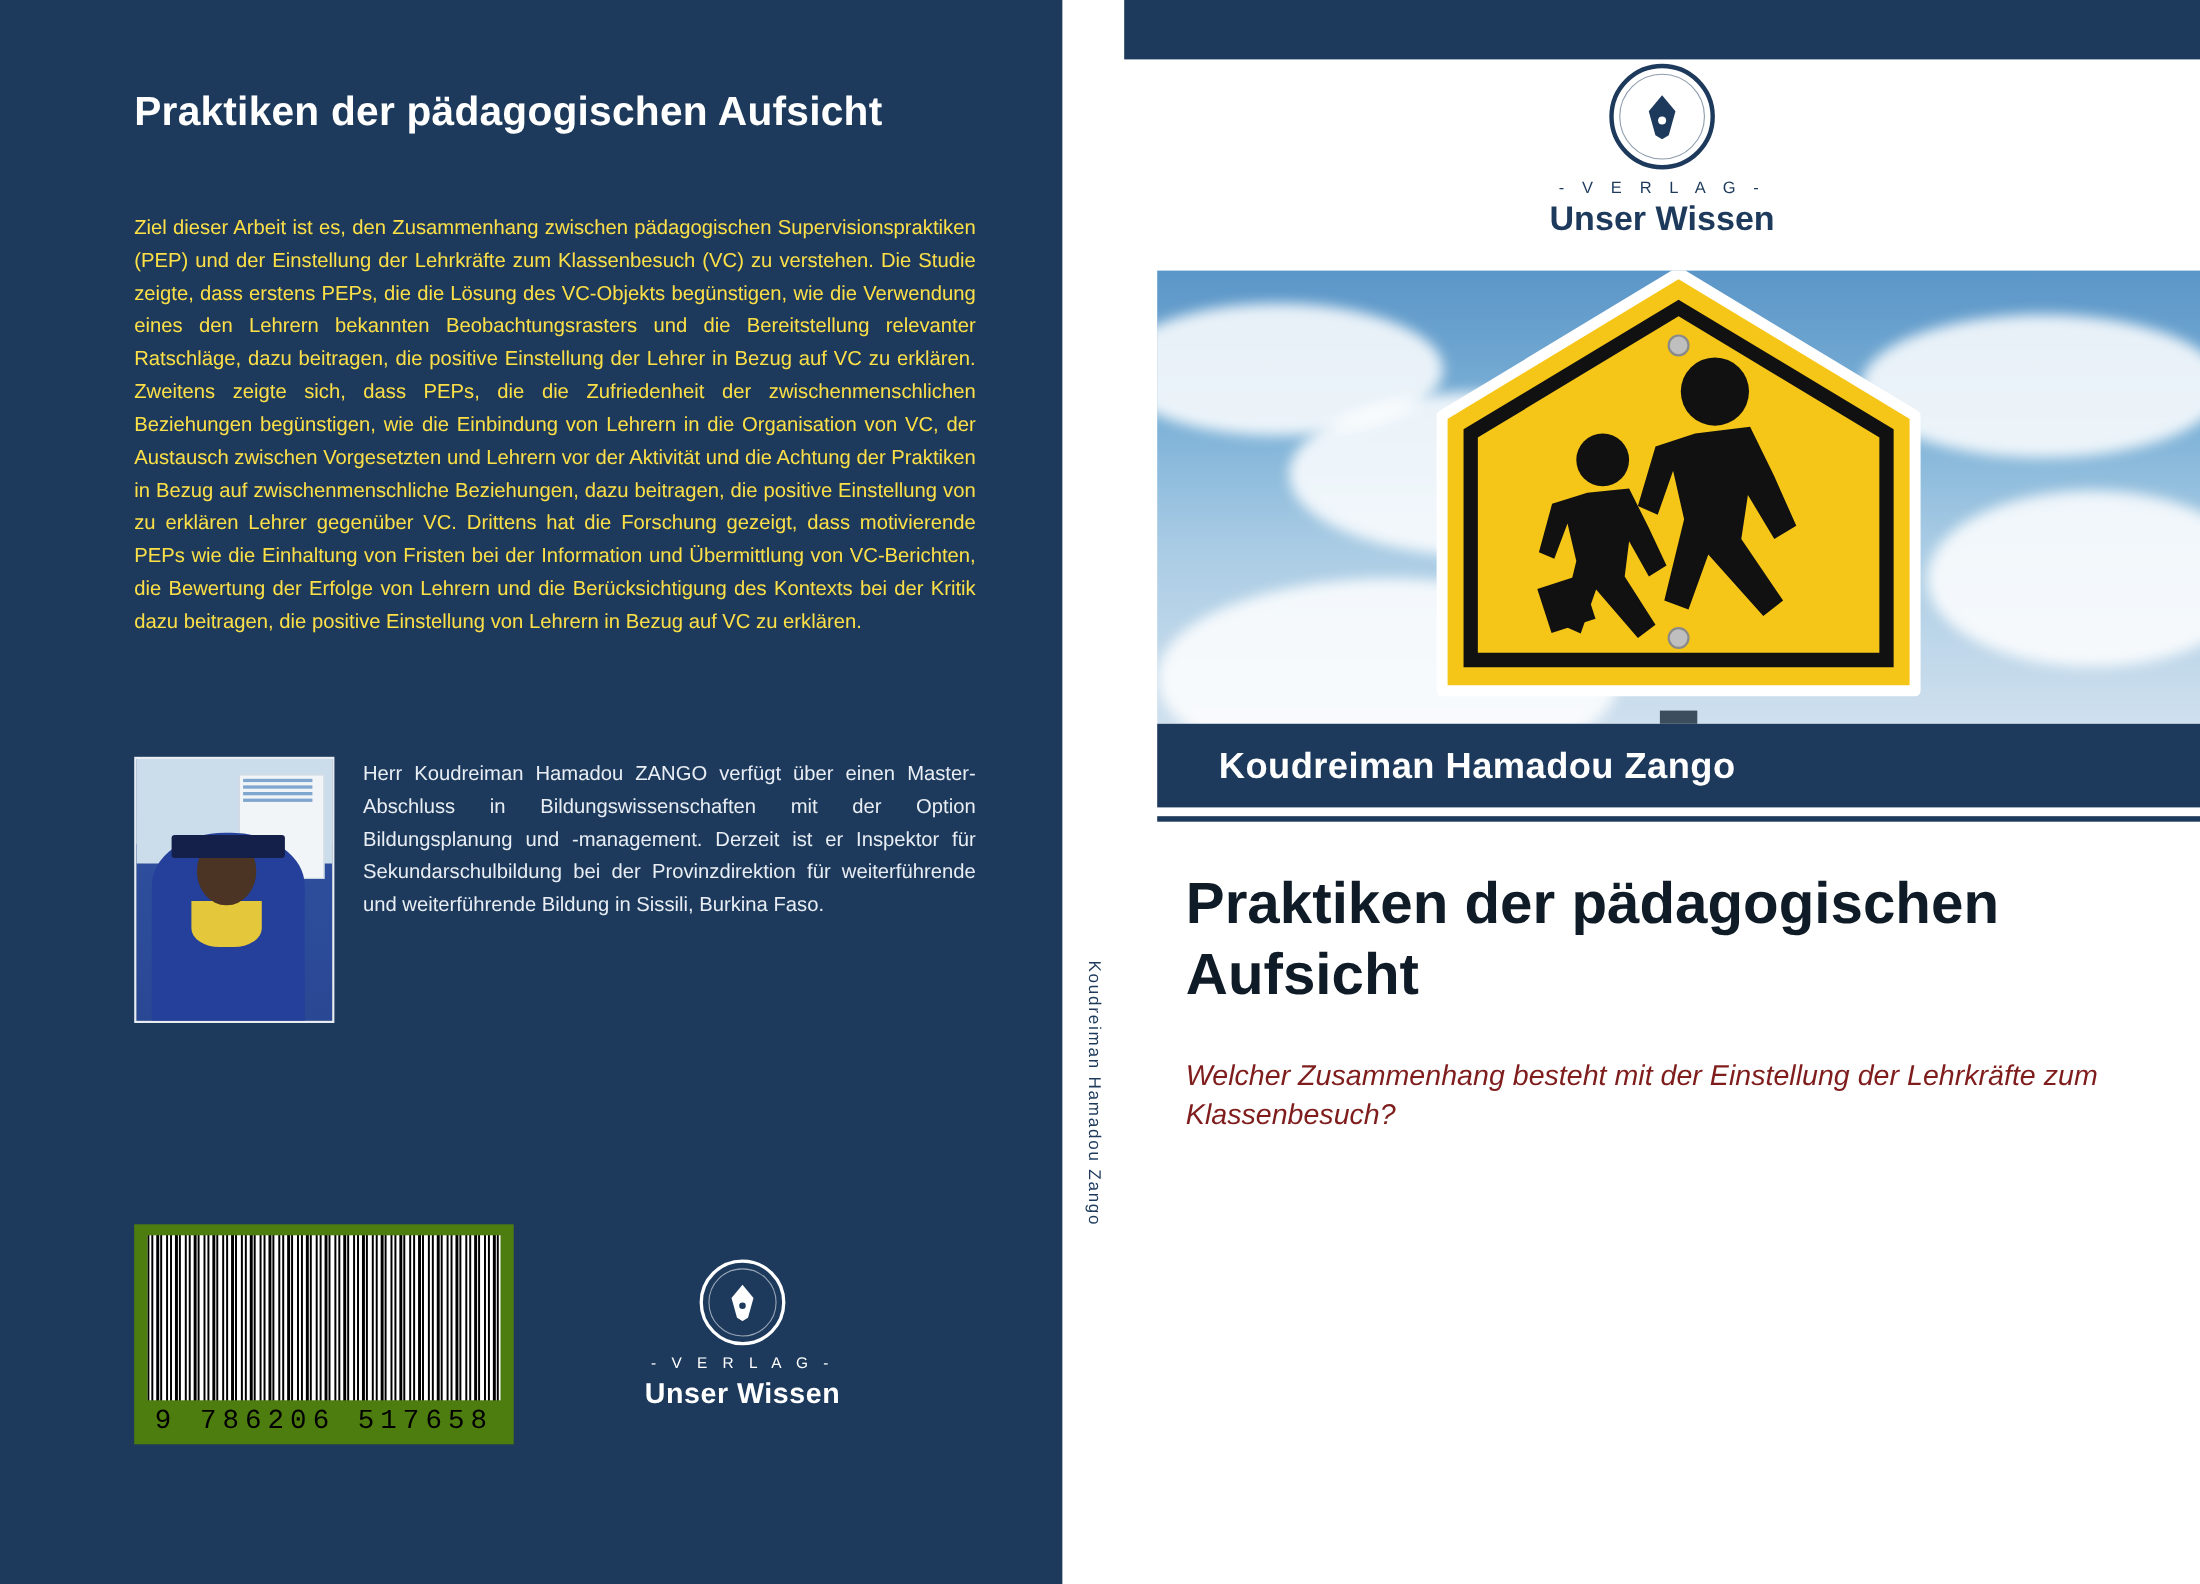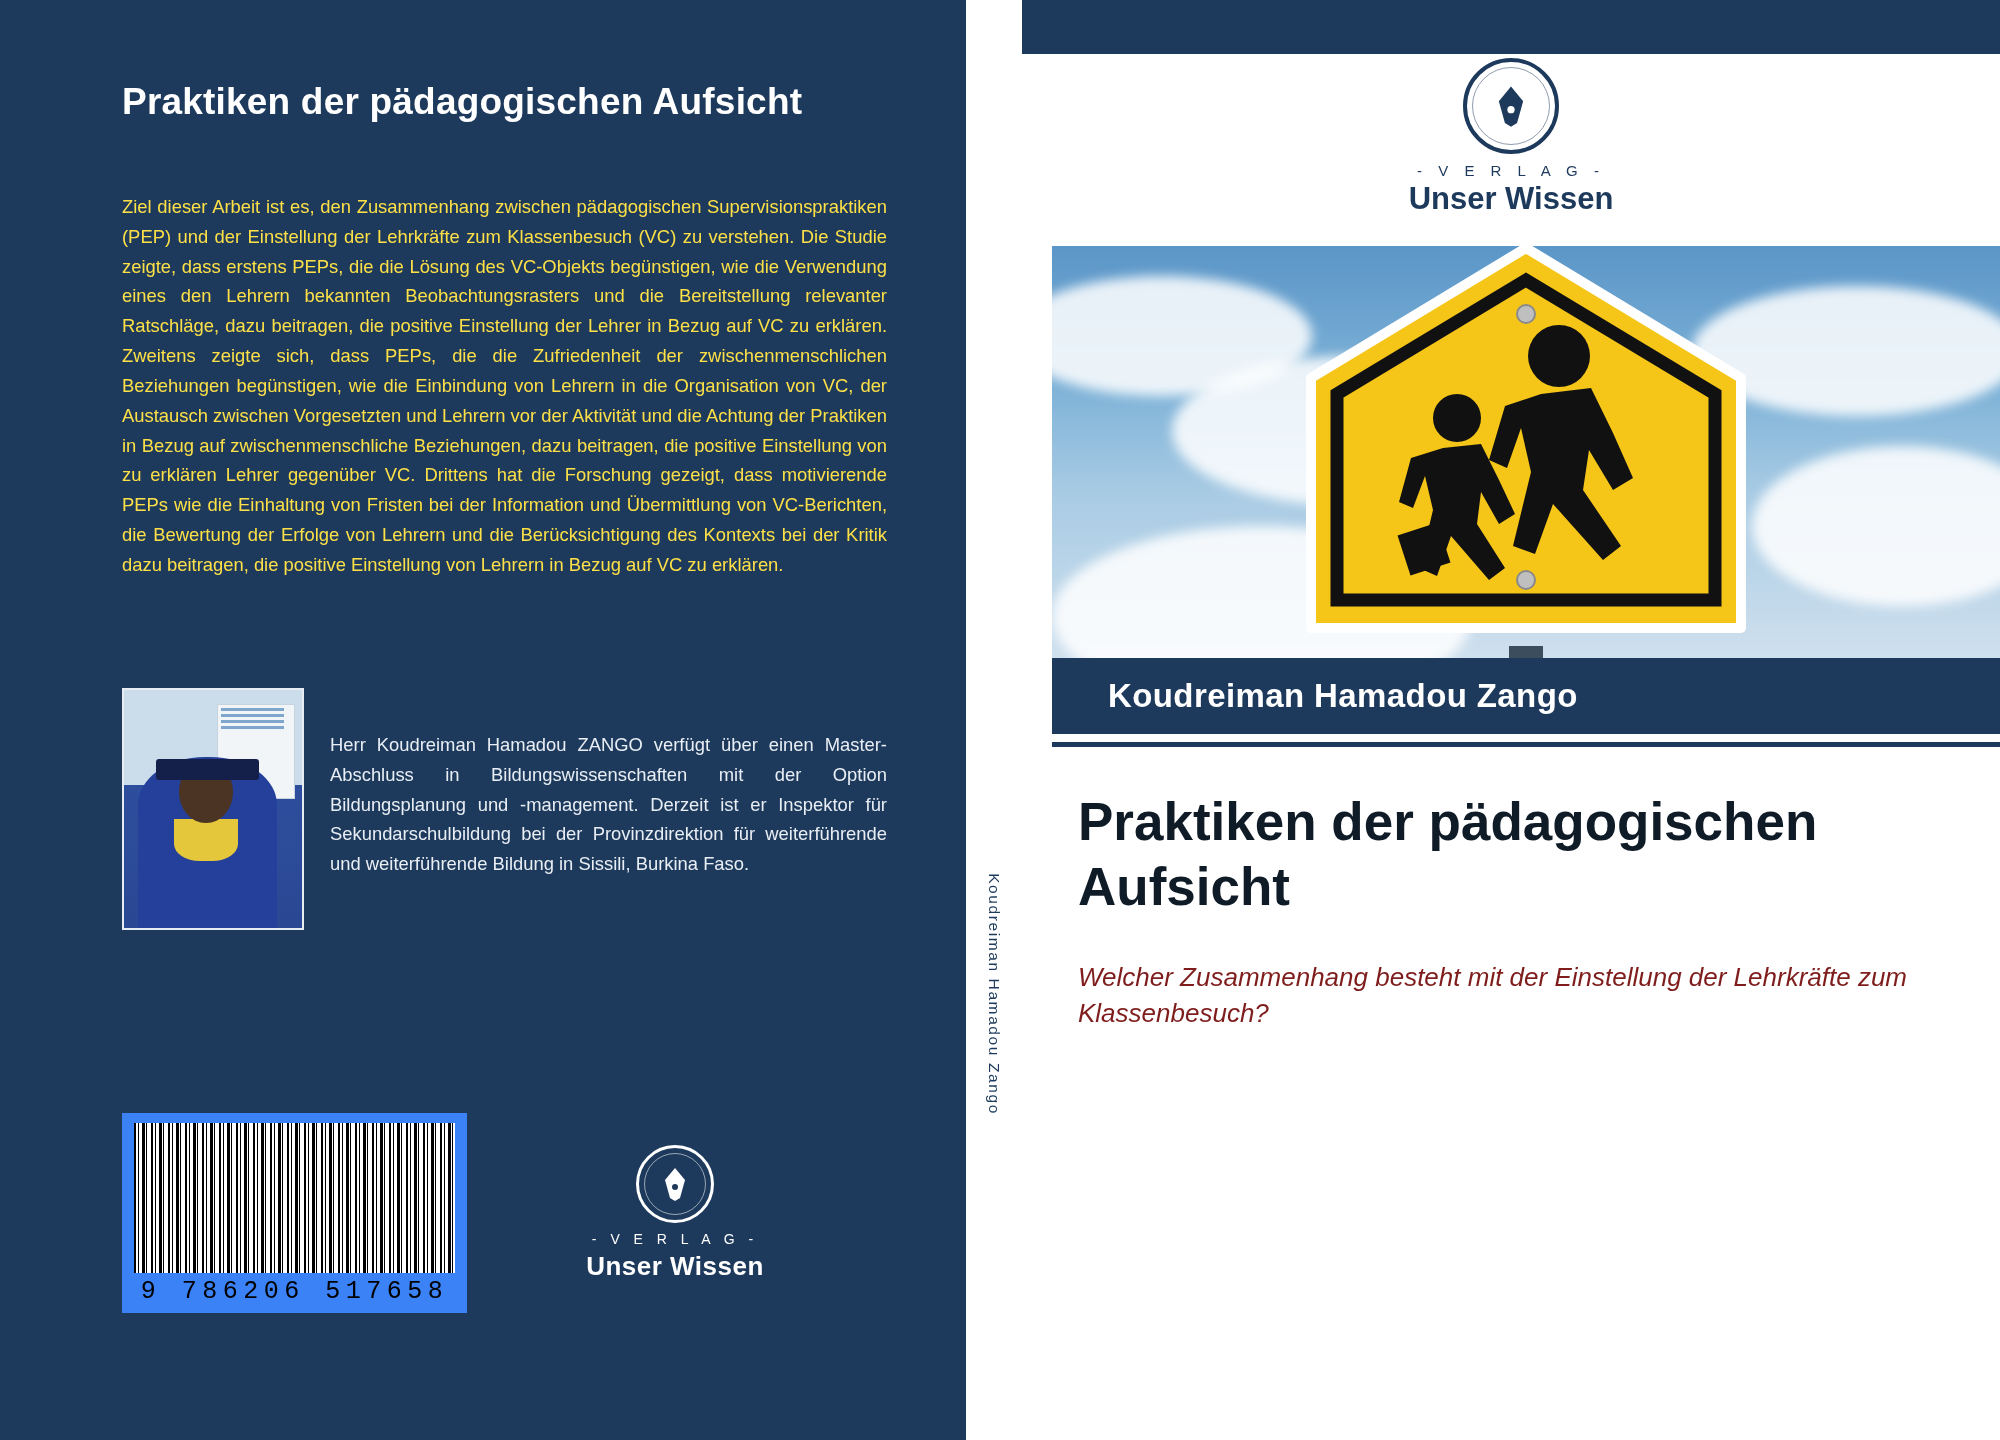--- a/index.html
+++ b/index.html
@@ -124,31 +124,30 @@
     height: 18%;
     background: #e4c73a;
     border-radius: 0 0 40% 40%;
   }
   .author-bio {
     color: #e9eef4;
     font-size: 18.4px;
     line-height: 1.62;
     text-align: justify;
     flex: 1 1 auto;
-    margin-top: 42px;
   }
 
   
   .barcode-box {
     position: absolute;
     left: 122px;
     top: 1113px;
     width: 345px;
     height: 200px;
-    background: #3b82f6;
+    background: #4d7c0f;
     padding: 10px 12px;
     box-sizing: border-box;
   }
   .barcode-bars {
     height: 150px;
     width: 100%;
     background-repeat: repeat-x;
     background-size: 17px 100%;
     background-image:
       linear-gradient(90deg,

